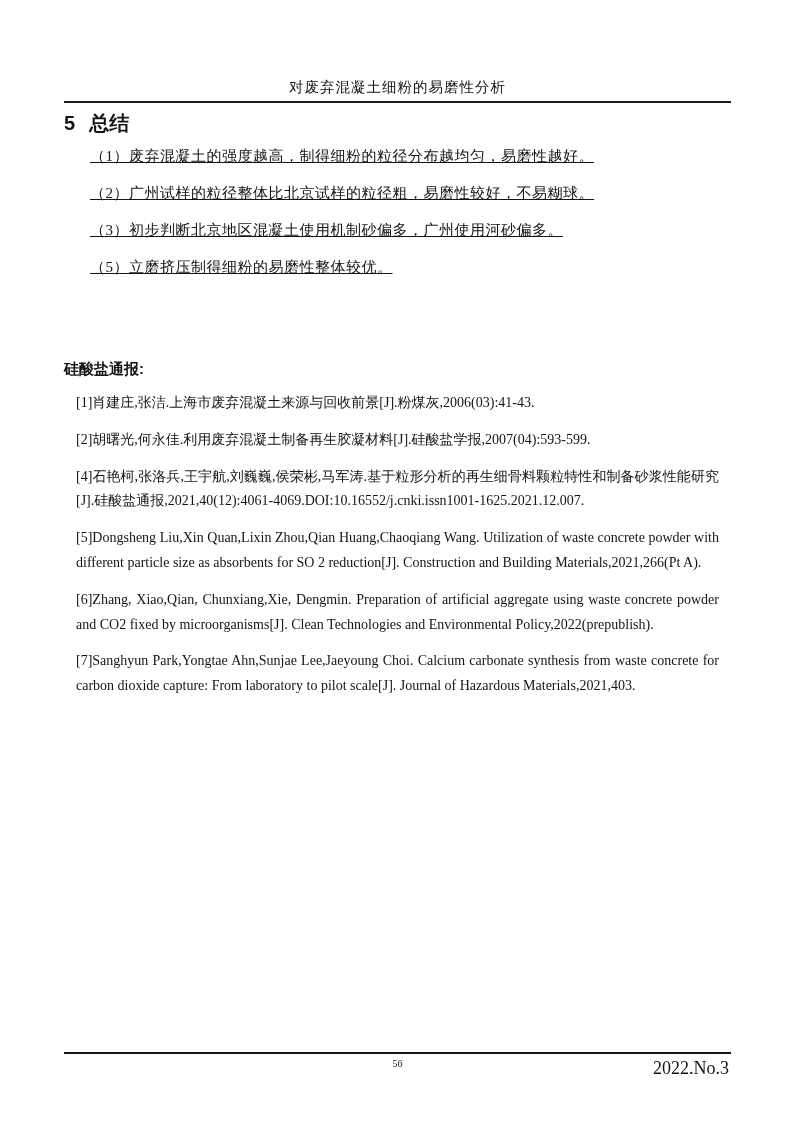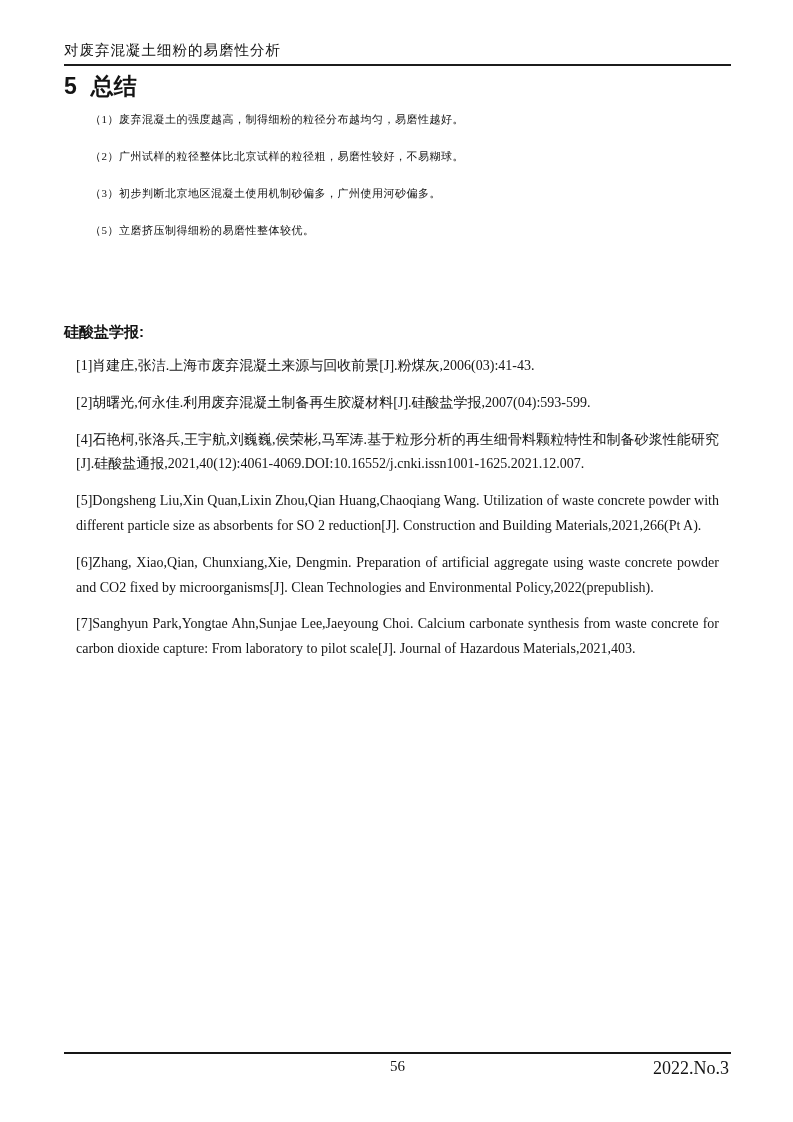--- a/index.html
+++ b/index.html
@@ -18,51 +18,52 @@
   .page {
     position: relative;
     width: 793px;
     height: 1122px;
   }
   .content {
     margin-left: 64px;
     margin-right: 62px;
   }
   .running-header {
-    padding-top: 42px;
+    padding-top: 79px;
     padding-bottom: 5px;
     border-bottom: 2px solid #1c1c1c;
-    text-align: left;
+    text-align: center;
   }
   .header-title {
     font-size: 14.5px;
     line-height: 17px;
     letter-spacing: 1px;
   }
   .section-heading {
     margin: 9px 0 0 0;
     font-weight: bold;
-    font-size: 23px;
+    font-size: 20px;
     line-height: 22px;
     font-family: "Liberation Sans", "DejaVu Sans", sans-serif;
   }
   .section-number {
     display: inline-block;
     margin-right: 14px;
   }
   .points {
     margin-top: 4px;
   }
   .point {
     margin: 0;
-    font-size: 11px;
+    font-size: 15px;
     line-height: 37px;
     text-indent: 26px;
     letter-spacing: 0.5px;
     white-space: nowrap;
+    text-decoration: underline;
   }
   .ref-heading {
     margin-top: 73px;
     font-weight: bold;
     font-size: 15px;
     line-height: 20px;
     font-family: "Liberation Sans", "DejaVu Sans", sans-serif;
   }
   .refs {
     margin-top: 4px;
@@ -81,21 +82,21 @@
     top: 1052px;
     border-top: 2px solid #161616;
     height: 22px;
   }
   .page-number {
     position: absolute;
     top: 4px;
     left: 0;
     right: 0;
     text-align: center;
-    font-size: 15px;
+    font-size: 10px;
   }
   .issue-label {
     position: absolute;
     top: 4px;
     right: 2px;
     font-size: 18px;
   }
 </style>
 </head>
 <body>
@@ -111,21 +112,21 @@
       <span class="section-number">5</span><span>总结</span>
     </h1>
 
     <div class="points">
       <p class="point">（1）废弃混凝土的强度越高，制得细粉的粒径分布越均匀，易磨性越好。</p>
       <p class="point">（2）广州试样的粒径整体比北京试样的粒径粗，易磨性较好，不易糊球。</p>
       <p class="point">（3）初步判断北京地区混凝土使用机制砂偏多，广州使用河砂偏多。</p>
       <p class="point">（5）立磨挤压制得细粉的易磨性整体较优。</p>
     </div>
 
-    <div class="ref-heading">硅酸盐学报:</div>
+    <div class="ref-heading">硅酸盐通报:</div>
 
     <div class="refs">
       <p class="ref">[1]肖建庄,张洁.上海市废弃混凝土来源与回收前景[J].粉煤灰,2006(03):41-43.</p>
       <p class="ref">[2]胡曙光,何永佳.利用废弃混凝土制备再生胶凝材料[J].硅酸盐学报,2007(04):593-599.</p>
       <p class="ref">[4]石艳柯,张洛兵,王宇航,刘巍巍,侯荣彬,马军涛.基于粒形分析的再生细骨料颗粒特性和制备砂浆性能研究[J].硅酸盐通报,2021,40(12):4061-4069.DOI:10.16552/j.cnki.issn1001-1625.2021.12.007.</p>
       <p class="ref">[5]Dongsheng Liu,Xin Quan,Lixin Zhou,Qian Huang,Chaoqiang Wang. Utilization of waste concrete powder with different particle size as absorbents for SO 2 reduction[J]. Construction and Building Materials,2021,266(Pt A).</p>
       <p class="ref">[6]Zhang, Xiao,Qian, Chunxiang,Xie, Dengmin. Preparation of artificial aggregate using waste concrete powder and CO2 fixed by microorganisms[J]. Clean Technologies and Environmental Policy,2022(prepublish).</p>
       <p class="ref">[7]Sanghyun Park,Yongtae Ahn,Sunjae Lee,Jaeyoung Choi. Calcium carbonate synthesis from waste concrete for carbon dioxide capture: From laboratory to pilot scale[J]. Journal of Hazardous Materials,2021,403.</p>
     </div>
 

